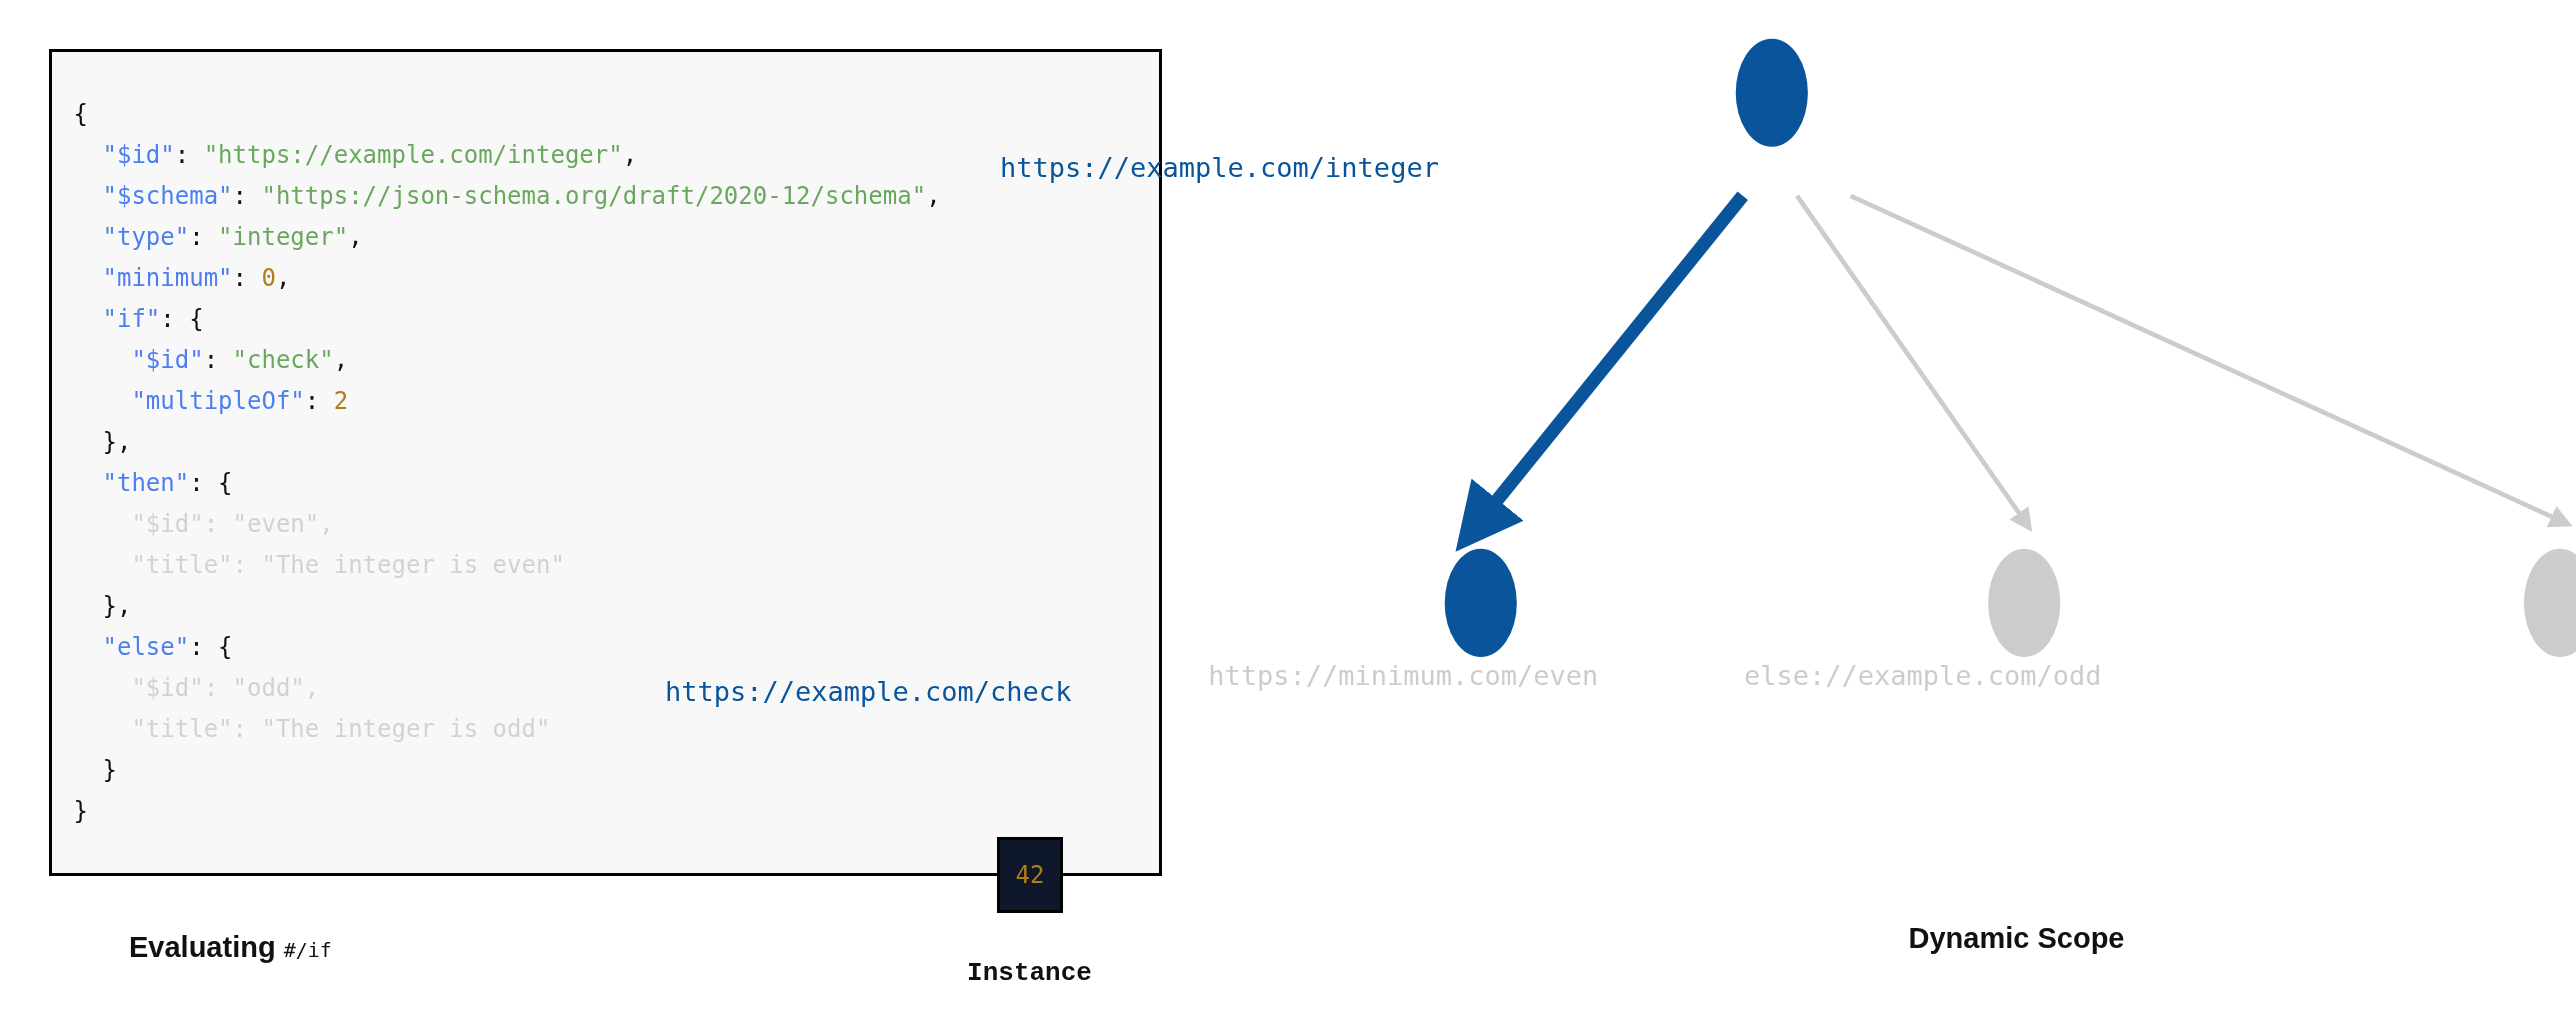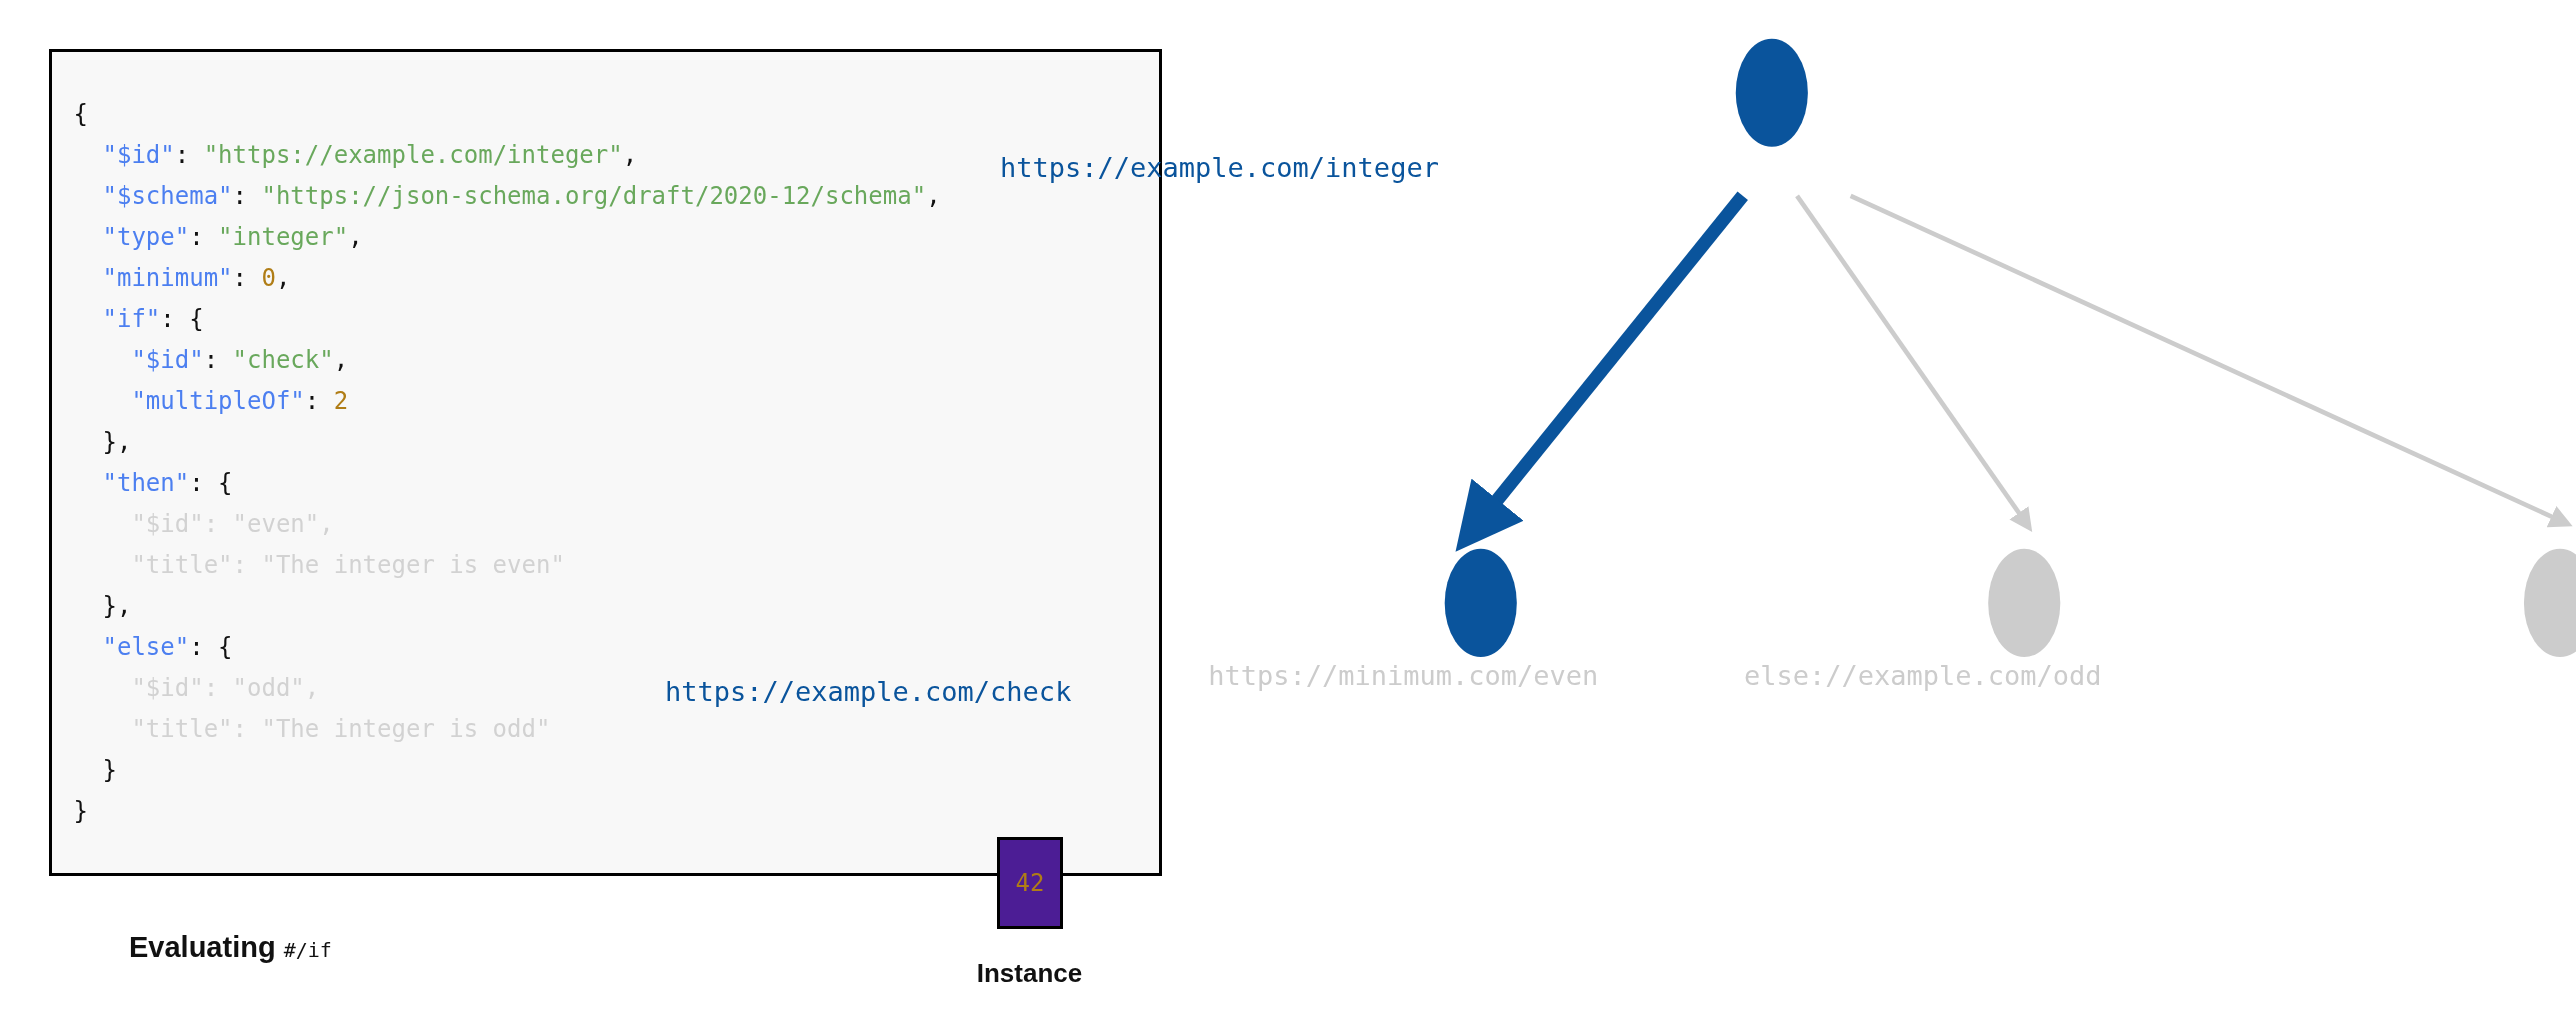--- a/index.html
+++ b/index.html
@@ -33,34 +33,34 @@
   .ln{display:block;height:41px;}
   .k{color:#4c7ff0;}        
   .s{color:#69a85c;}        
   .n{color:#b07d16;}        
   .p{color:#111111;}        
   .dim{color:#d2d2d2;}      
 
   
   #instance-box{
     position:absolute;left:997px;top:837px;
-    width:66px;height:92px;
-    background:#4c1d95;
+    width:66px;height:76px;
+    background:#0f172a;
     border:3.6px solid #000000;
     box-sizing:border-box;
     display:flex;align-items:center;justify-content:center;
   }
   #instance-value{
     font-family:"DejaVu Sans Mono","Liberation Mono",monospace;
     font-size:24px;color:#b07d16;line-height:1;
   }
   #instance-caption{
     position:absolute;left:952px;top:958px;width:155px;
     text-align:center;
-    font-size:26px;font-weight:bold;color:#111111;
+    font-size:26px;font-weight:bold;color:#111111;font-family:Liberation Mono, monospace;
   }
 
   #eval-caption{
     position:absolute;left:129px;top:931px;
     font-size:29px;font-weight:bold;color:#111111;
     white-space:nowrap;
   }
   #eval-caption .mono{
     font-family:"DejaVu Sans Mono","Liberation Mono",monospace;
     font-weight:normal;font-size:20px;
@@ -131,17 +131,18 @@
         </g>
     </svg>
 
     <div id="labels-layer">
         <div class="node-label lbl-active" style="left: -244px; top: 152px; width: auto; margin-left: 44px;">https://example.com/integer</div>
         <div class="node-label lbl-active" style="left: -535px; top: 660px; width: auto; margin-top: 16px;">https://example.com/check</div>
         <div class="node-label lbl-muted" style="left: 8.2px; top: 660px; width: auto;">https://minimum.com/even</div>
         <div class="node-label lbl-muted" style="left: 544px; top: 660px; width: auto;">else://example.com/odd</div>
       </div>
 
+    <div id="scope-caption">Dynamic Scope</div>
 
   </div>
 
 </div>
 
 
 </body></html>

